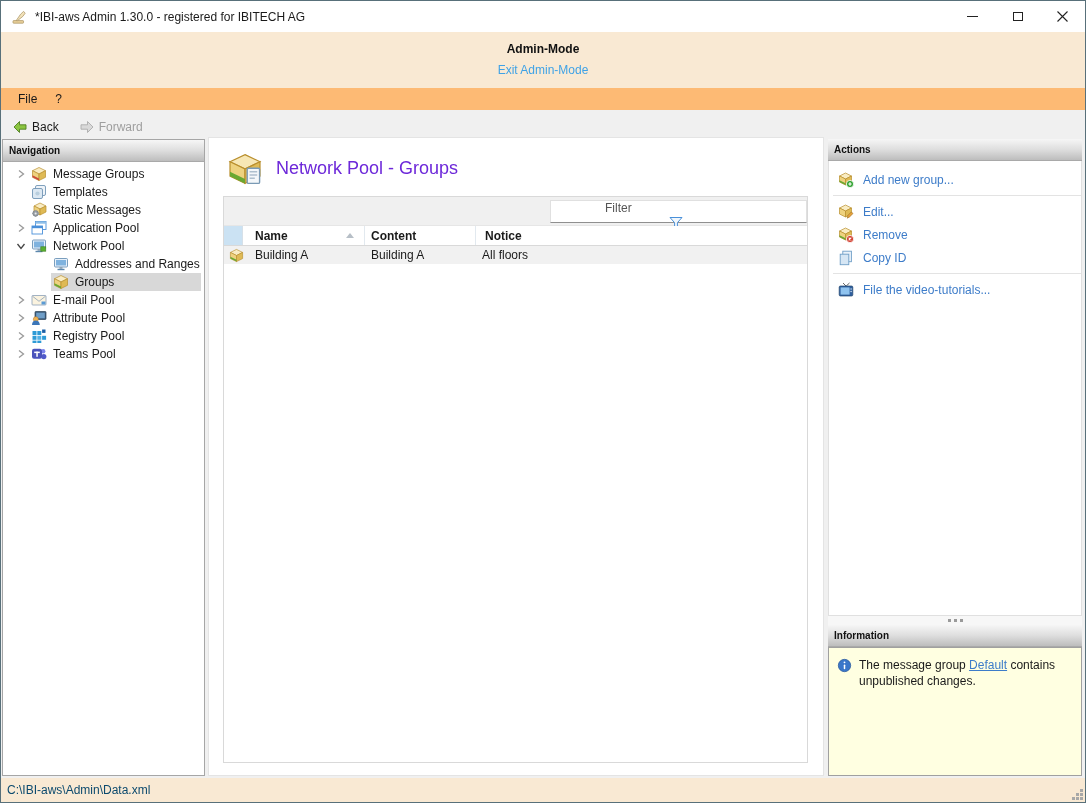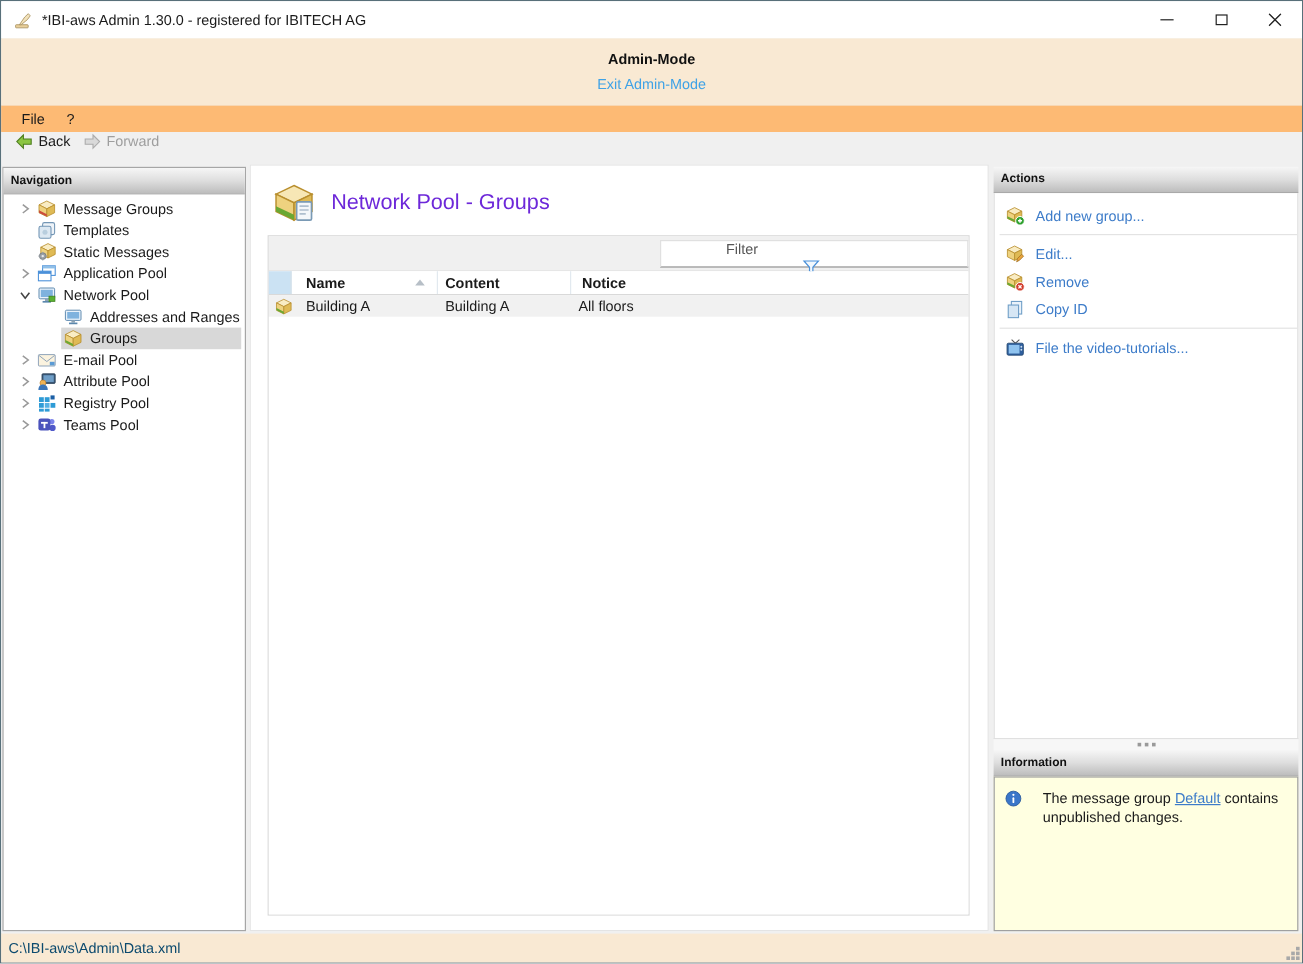--- a/index.html
+++ b/index.html
@@ -17,21 +17,21 @@
   .maxglyph{ width:10px; height:9px; border:1px solid #222; display:block; }
 
   
   .banner{ height:56px; background:#f9e9d3; text-align:center; padding-top:10px; flex:none; }
   .banner .bt{ font-weight:bold; font-size:12px; color:#111; }
   .banner .bl{ margin-top:7px; font-size:12px; color:#3fa2e6; cursor:pointer; display:inline-block; }
 
   
   .menubar{ height:22px; background:#fdba74; display:flex; align-items:center; padding-left:8px; flex:none; }
   .menuitem{ padding:2px 9px; }
-  .toolbar{ height:25px; background:#f0f0f0; display:flex; align-items:flex-start; padding-left:8px; gap:4px; flex:none; }
+  .toolbar{ height:25px; background:#f0f0f0; display:flex; align-items:flex-end; padding-left:8px; gap:14px; flex:none; }
   .tbtn{ display:flex; align-items:center; gap:4px; padding:0 3px; }
   .tbtn.disabled .tlabel{ color:#9e9e9e; }
 
   
   .workspace{ flex:1; position:relative; background:#f0f0f0; }
 
   .panelheader{ height:22px; background:linear-gradient(180deg,#f6f6f6 0%,#dedede 50%,#bdbdbd 100%);
                 font-weight:bold; font-size:10px; line-height:22px; padding-left:6px; color:#111;
                 border-bottom:1px solid #a9a9a9; flex:none; }
 
@@ -87,21 +87,21 @@
   .rightcol{ position:absolute; left:827px; top:4px; width:254px; bottom:2px;
              display:flex; flex-direction:column; }
   .actionsbody{ flex:1; background:#fff; border:1px solid #e0e0e0; border-top:none; padding-top:7px; overflow:hidden; }
   .aitem{ height:23px; display:flex; align-items:center; gap:9px; padding-left:9px; cursor:pointer; }
   .aitem .aico{ width:16px; height:16px; flex:none; }
   .alabel{ color:#3d7cc9; font-size:12px; white-space:nowrap; }
   .asep{ border-top:1px solid #e3e3e3; margin:4px 0 4px 4px; }
   .splitter{ height:9px; background:#f7f7f7; display:flex; align-items:center; justify-content:center; gap:3px; flex:none; }
   .splitter i{ width:3px; height:3px; background:#9a9a9a; display:block; }
   .infobody{ height:129px; flex:none; background:#ffffe1; border:1px solid #a0a0a0; padding:9px 8px;
-             display:flex; gap:17px; align-items:flex-start; }
+             display:flex; gap:7px; align-items:flex-start; }
   .infoico{ width:15px; height:15px; flex:none; margin-top:1px; }
   .infotext{ font-size:12px; line-height:16px; color:#1a1a1a; }
   .infolink{ color:#3d7cc9; text-decoration:underline; cursor:pointer; }
 
   
   .statusbar{ height:24px; background:#f9e9d3; flex:none; display:flex; align-items:center;
               padding-left:6px; color:#0c4a6e; position:relative; }
   .grip{ position:absolute; right:2px; bottom:2px; width:13px; height:13px; }
   .grip i{ position:absolute; width:3px; height:3px; background:#a8a8a8; }
   .grip i:nth-child(1){ right:0; bottom:8px; }

